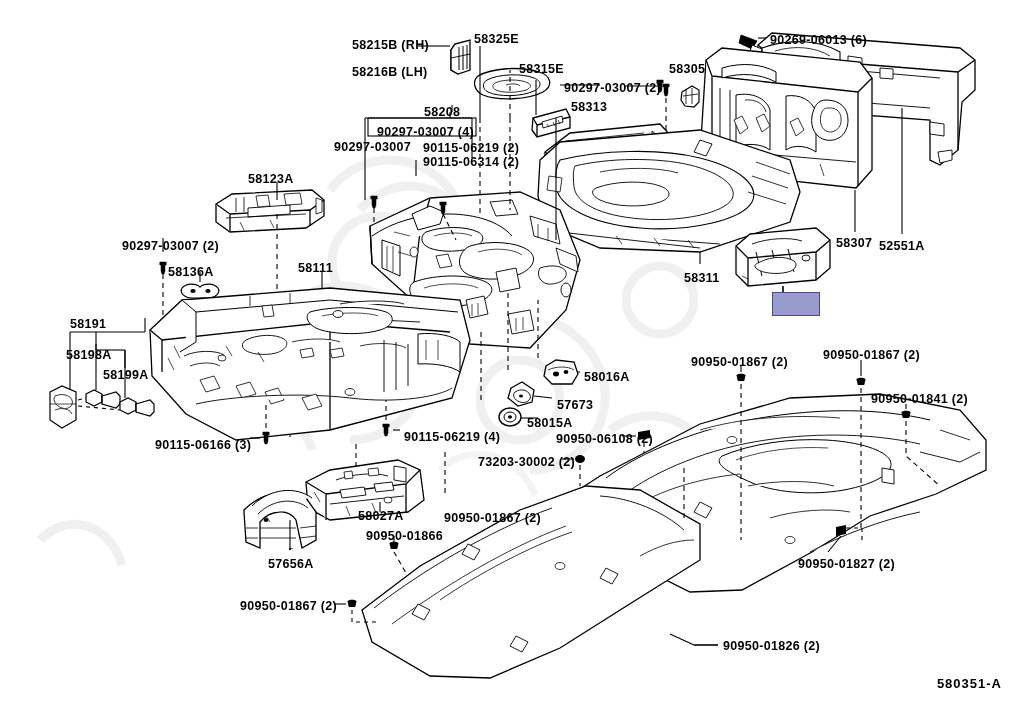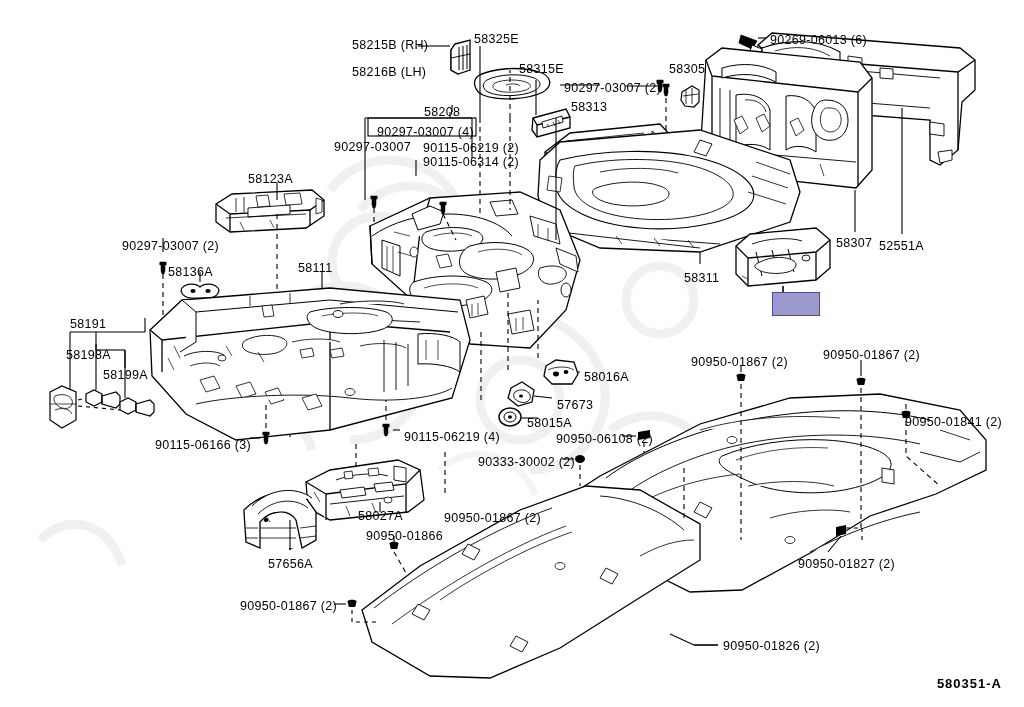--- a/index.html
+++ b/index.html
@@ -19,21 +19,21 @@
   #art {
     position: absolute;
     left: 0; top: 0;
     width: 1024px;
     height: 707px;
   }
   .lbl {
     position: absolute;
     font-family: "Liberation Sans", "DejaVu Sans", sans-serif;
     font-size: 12.5px;
-    font-weight: normal;
+    font-weight: bold;
     color: #000000;
     letter-spacing: 0.3px;
     white-space: nowrap;
     line-height: 14px;
   }
   #diagram-code {
     position: absolute;
     right: 22px;
     bottom: 16px;
     font-size: 13px;
@@ -518,25 +518,25 @@
       <div class="lbl" style="left: 879px; top: 239px;">52551A</div>
       <div class="lbl" style="left: 684px; top: 271px;">58311</div>
       <div class="lbl" style="left: 70px; top: 317px;">58191</div>
       <div class="lbl" style="left: 66px; top: 348px;">58198A</div>
       <div class="lbl" style="left: 103px; top: 368px;">58199A</div>
       <div class="lbl" style="left: 584px; top: 370px;">58016A</div>
       <div class="lbl" style="left: 557px; top: 392px; margin-top: 6px;">57673</div>
       <div class="lbl" style="left: 527px; top: 416px;">58015A</div>
       <div class="lbl" style="left: 691px; top: 355px;">90950-01867 (2)</div>
       <div class="lbl" style="left: 823px; top: 348px;">90950-01867 (2)</div>
-      <div class="lbl" style="left: 905px; top: 392px; margin-top: 23px;">90950-01841 (2)</div>
+      <div class="lbl" style="left: 871px; top: 392px;">90950-01841 (2)</div>
       <div class="lbl" style="left: 155px; top: 438px;">90115-06166 (3)</div>
       <div class="lbl" style="left: 404px; top: 430px;">90115-06219 (4)</div>
       <div class="lbl" style="left: 540px; top: 432px; margin-left: 16px;">90950-06108 (2)</div>
-      <div class="lbl" style="left: 478px; top: 455px;">90333-30002 (2)</div>
+      <div class="lbl" style="left: 478px; top: 455px;">73203-30002 (2)</div>
       <div class="lbl" style="left: 358px; top: 509px;">58027A</div>
       <div class="lbl" style="left: 366px; top: 529px;">90950-01866</div>
       <div class="lbl" style="left: 444px; top: 511px;">90950-01867 (2)</div>
       <div class="lbl" style="left: 798px; top: 557px;">90950-01827 (2)</div>
       <div class="lbl" style="left: 268px; top: 557px;">57656A</div>
       <div class="lbl" style="left: 240px; top: 599px;">90950-01867 (2)</div>
       <div class="lbl" style="left: 723px; top: 639px;">90950-01826 (2)</div>
     </div>
 
   <div id="diagram-code">580351-A</div>

